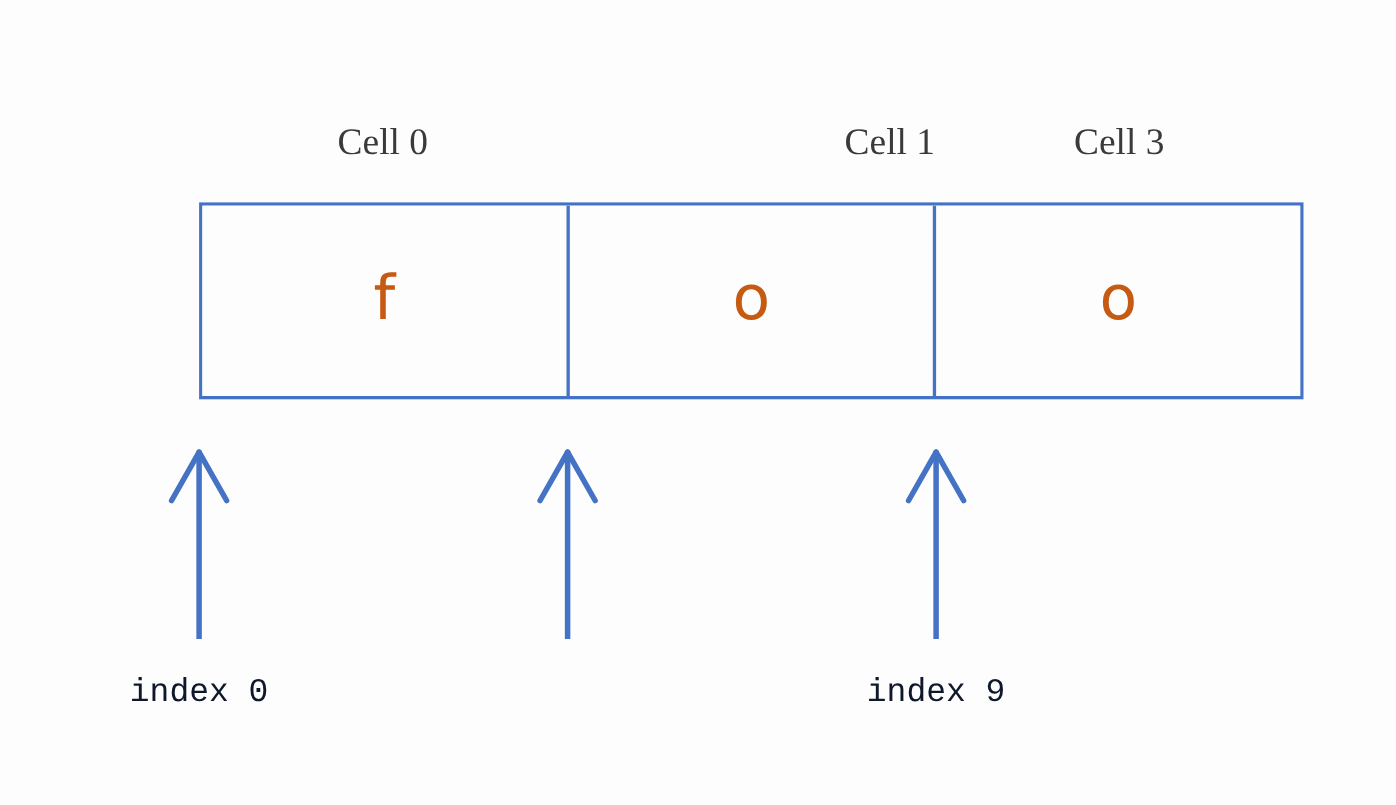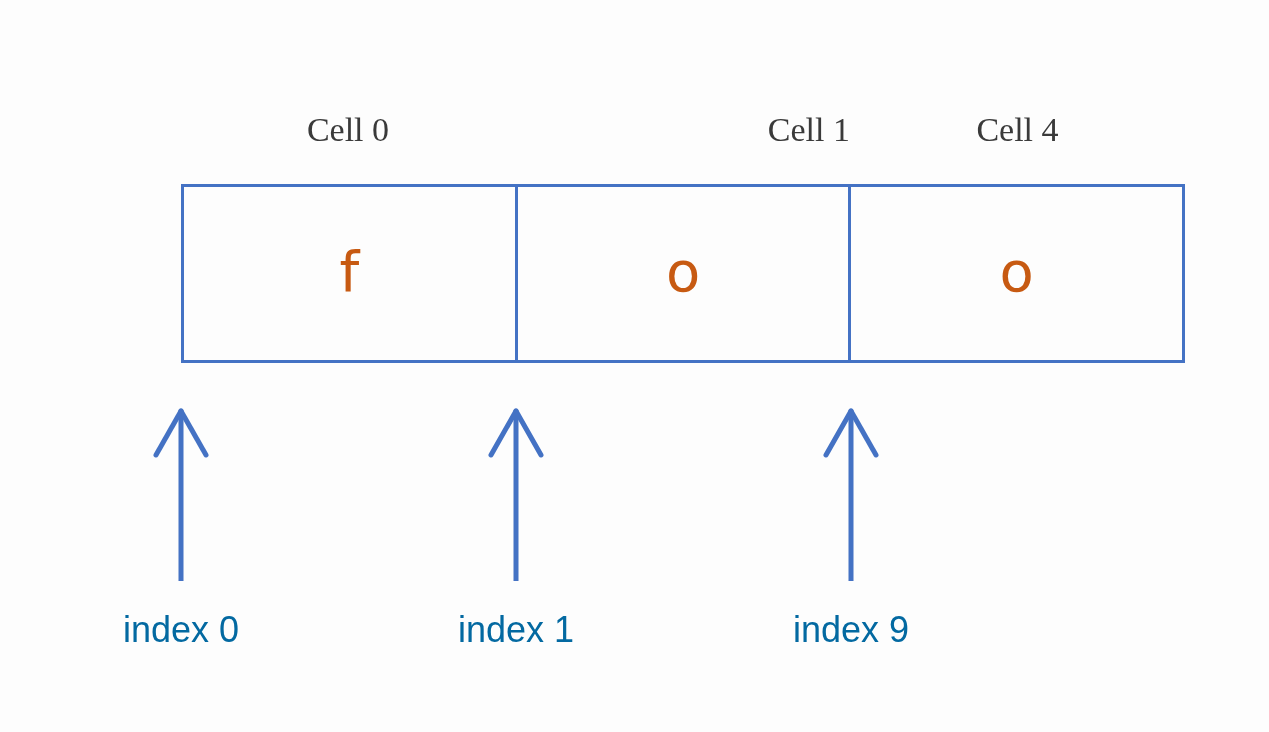--- a/index.html
+++ b/index.html
@@ -85,41 +85,41 @@
     overflow: visible;
   }
 
   
   .index-label {
     position: absolute;
     top: 604px;
     height: 52px;
     line-height: 52px;
     text-align: center;
-    font-family: Liberation Sans, sans-serif;
-    font-size: 36px;
-    color: #0369a1;
+    font-family: Liberation Mono, monospace;
+    font-size: 30px;
+    color: #0f172a;
     white-space: nowrap;
     width: 360px;
     margin-left: -180px;
   }
 </style>
 </head>
 <body>
 
 <div id="stage">
 
   <div class="cell-label" style="left:181px; width:334px;">
     <span>Cell 0</span>
   </div>
   <div class="cell-label" style="left:515px; width:335px;text-align:right;">
     <span>Cell 1</span>
   </div>
   <div class="cell-label" style="left:850px; width:335px;">
-    <span>Cell 4</span>
+    <span>Cell 3</span>
   </div>
 
   <div id="string-box">
     <div class="cell">
       <span class="cell-char">f</span>
     </div>
     <div class="cell">
       <span class="cell-char">o</span>
     </div>
     <div class="cell">
@@ -147,20 +147,17 @@
     <svg viewBox="0 0 90 180" xmlns="http://www.w3.org/2000/svg">
       <line x1="45" y1="176" x2="45" y2="10" stroke="#4472c4" stroke-width="5" stroke-linecap="butt"></line>
       <line x1="45" y1="6" x2="20" y2="50" stroke="#4472c4" stroke-width="5" stroke-linecap="round"></line>
       <line x1="45" y1="6" x2="70" y2="50" stroke="#4472c4" stroke-width="5" stroke-linecap="round"></line>
     </svg>
   </div>
 
   <div class="index-label" style="left:181px;">
     <span>index 0</span>
   </div>
-  <div class="index-label" style="left:516px;">
-    <span>index 1</span>
-  </div>
   <div class="index-label" style="left:851px;">
     <span>index 9</span>
   </div>
 
 </div>
 
 </body></html>

